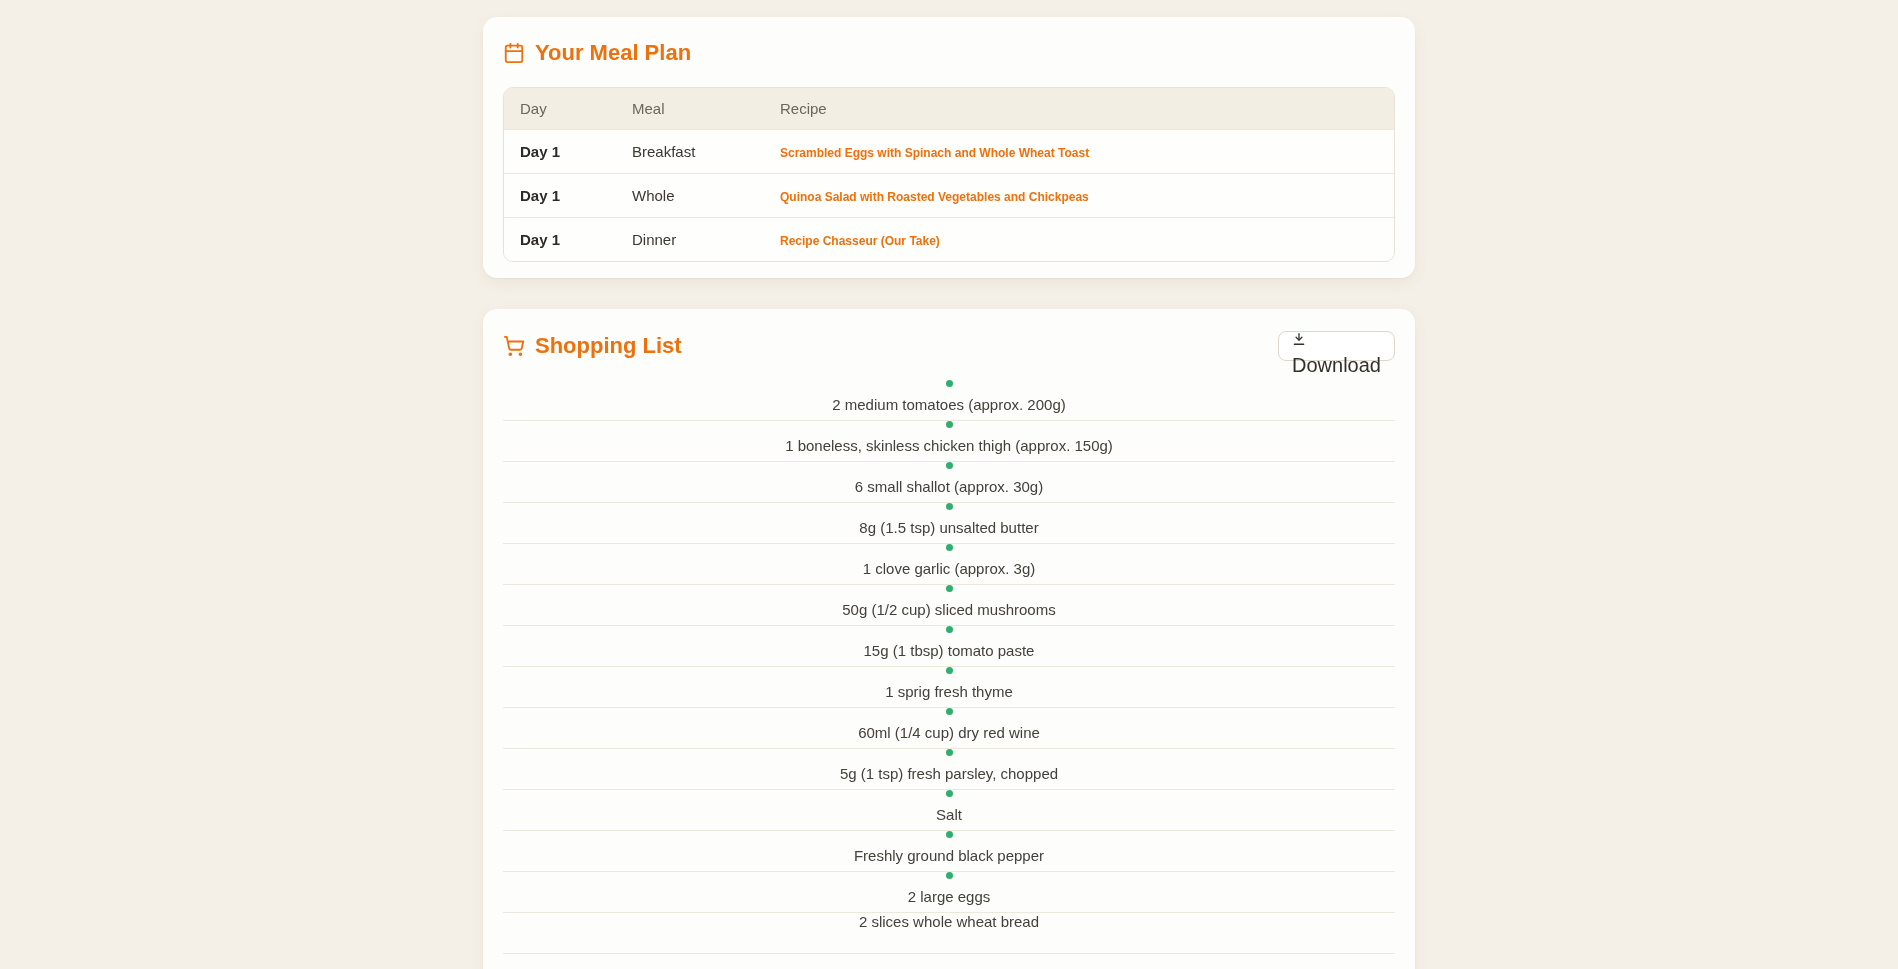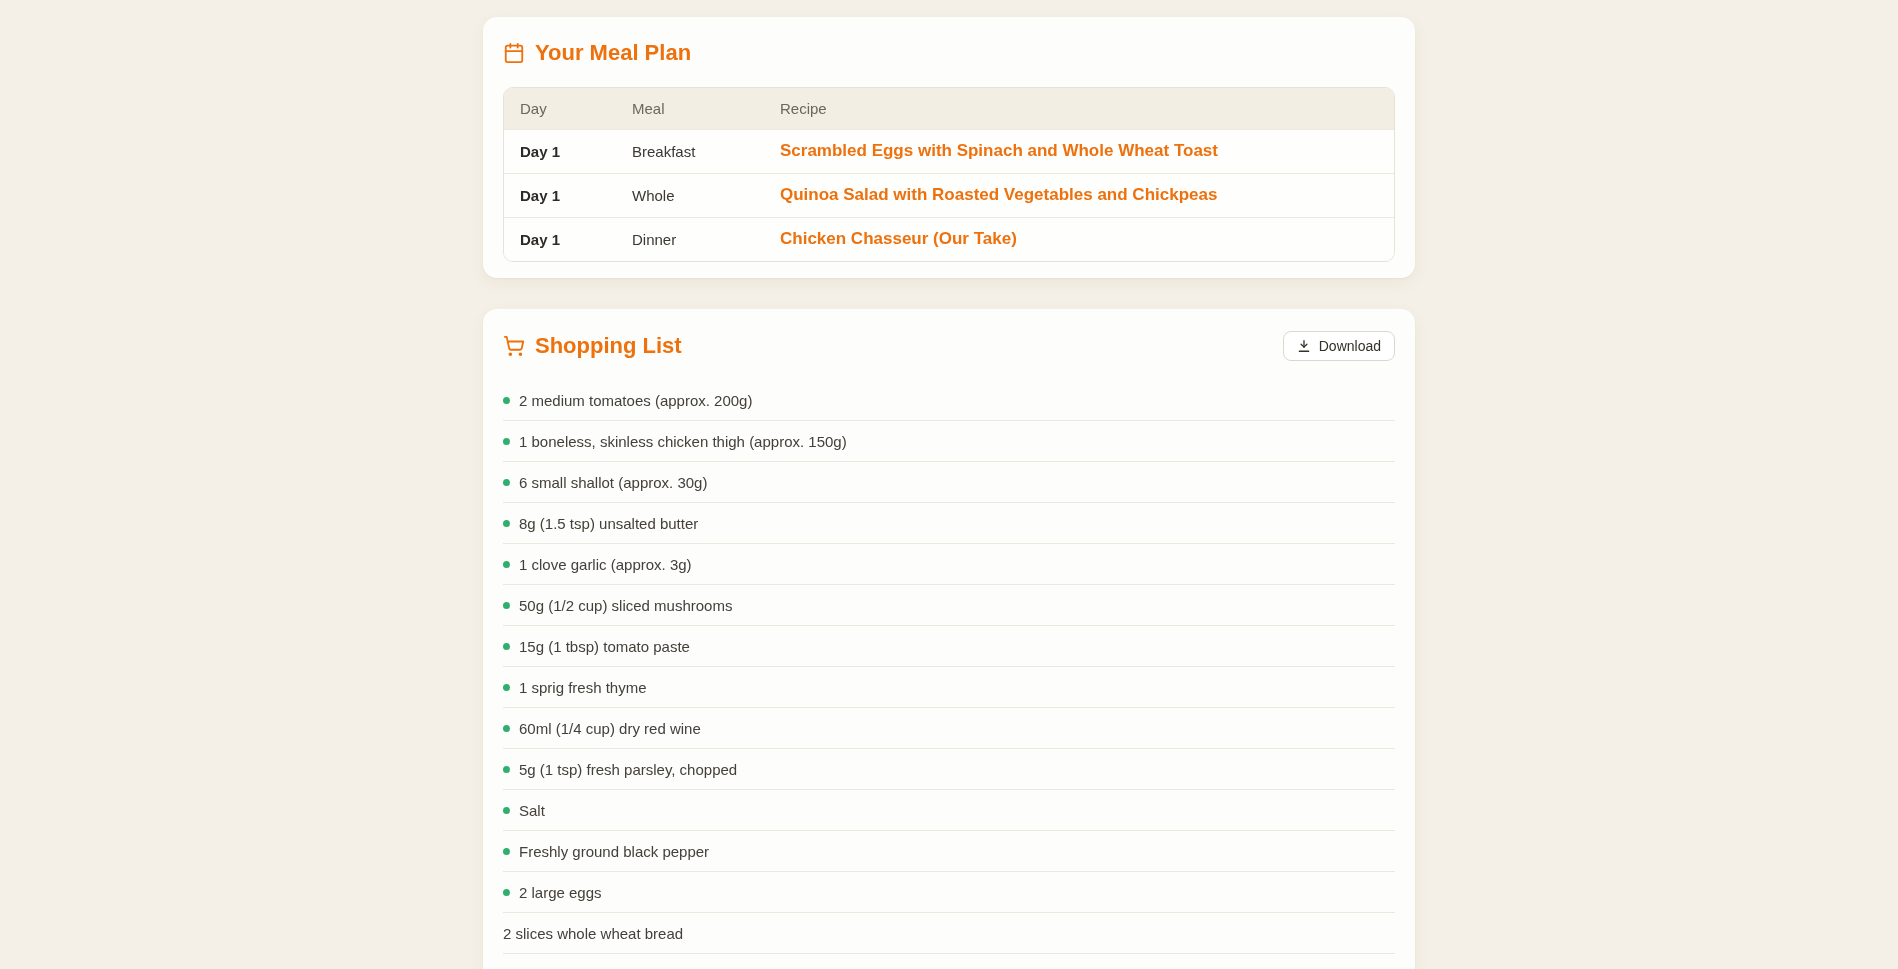--- a/index.html
+++ b/index.html
@@ -42,36 +42,36 @@
   table{width:100%;border-collapse:collapse;font-size:15px}
   thead th{
     background:var(--thead-bg);color:var(--text-muted);
     font-weight:400;text-align:left;height:41px;padding:0 16px;margin-top:13px;
   }
   th.col-day,td.day{width:112px}
   th.col-meal,td.meal{width:148px}
   tbody td{height:44px;padding:0 16px;border-top:1px solid var(--divider);background:#fefefd}
   td.day{font-weight:600;color:var(--text-strong)}
   td.meal{color:var(--text)}
-  a.recipe{color:var(--accent);font-weight:600;font-size:17px;text-decoration:none;cursor:pointer}
+  a.recipe{color:var(--accent);font-weight:600;font-size:12px;text-decoration:none;cursor:pointer}
 
   
   .shop-card{padding:22px 20px 0;min-height:700px}
   .shop-head{display:flex;align-items:center;justify-content:space-between}
   .dl-btn{
-    display:inline-flex;align-items:center;gap:8px;
+    display:inline-flex;align-items:flex-start;gap:8px;
     height:30px;padding:0 13px;border:1px solid #ddd8cb;border-radius:8px;
-    background:#ffffff;font-family:inherit;font-size:14px;font-weight:500;
-    color:#33302a;cursor:pointer;
+    background:#ffffff;font-family:inherit;font-size:20px;font-weight:500;
+    color:#33302a;cursor:pointer;flex-direction:column;
   }
   .dl-btn svg{display:block}
   ul.shop-list{list-style:none;margin-top:19px}
   ul.shop-list li{
     display:flex;align-items:center;gap:9px;height:41px;
-    border-bottom:1px solid var(--divider);font-size:15px;color:#44403a;
+    border-bottom:1px solid var(--divider);font-size:15px;color:#44403a;flex-direction:column;
   }
   .dot{width:7px;height:7px;border-radius:50%;background:var(--green);flex:0 0 auto}
 </style>
 </head>
 <body>
 
 <div class="page">
 
   <section class="card meal-card">
     <h2 class="card-title">
@@ -102,21 +102,21 @@
             <td><a class="recipe">Scrambled Eggs with Spinach and Whole Wheat Toast</a></td>
           </tr>
           <tr>
             <td class="day">Day 1</td>
             <td class="meal">Whole</td>
             <td><a class="recipe">Quinoa Salad with Roasted Vegetables and Chickpeas</a></td>
           </tr>
           <tr>
             <td class="day">Day 1</td>
             <td class="meal">Dinner</td>
-            <td><a class="recipe">Chicken Chasseur (Our Take)</a></td>
+            <td><a class="recipe">Recipe Chasseur (Our Take)</a></td>
           </tr>
         </tbody>
       </table>
     </div>
   </section>
 
   <section class="card shop-card">
     <div class="shop-head">
       <h2 class="card-title">
         <span>

